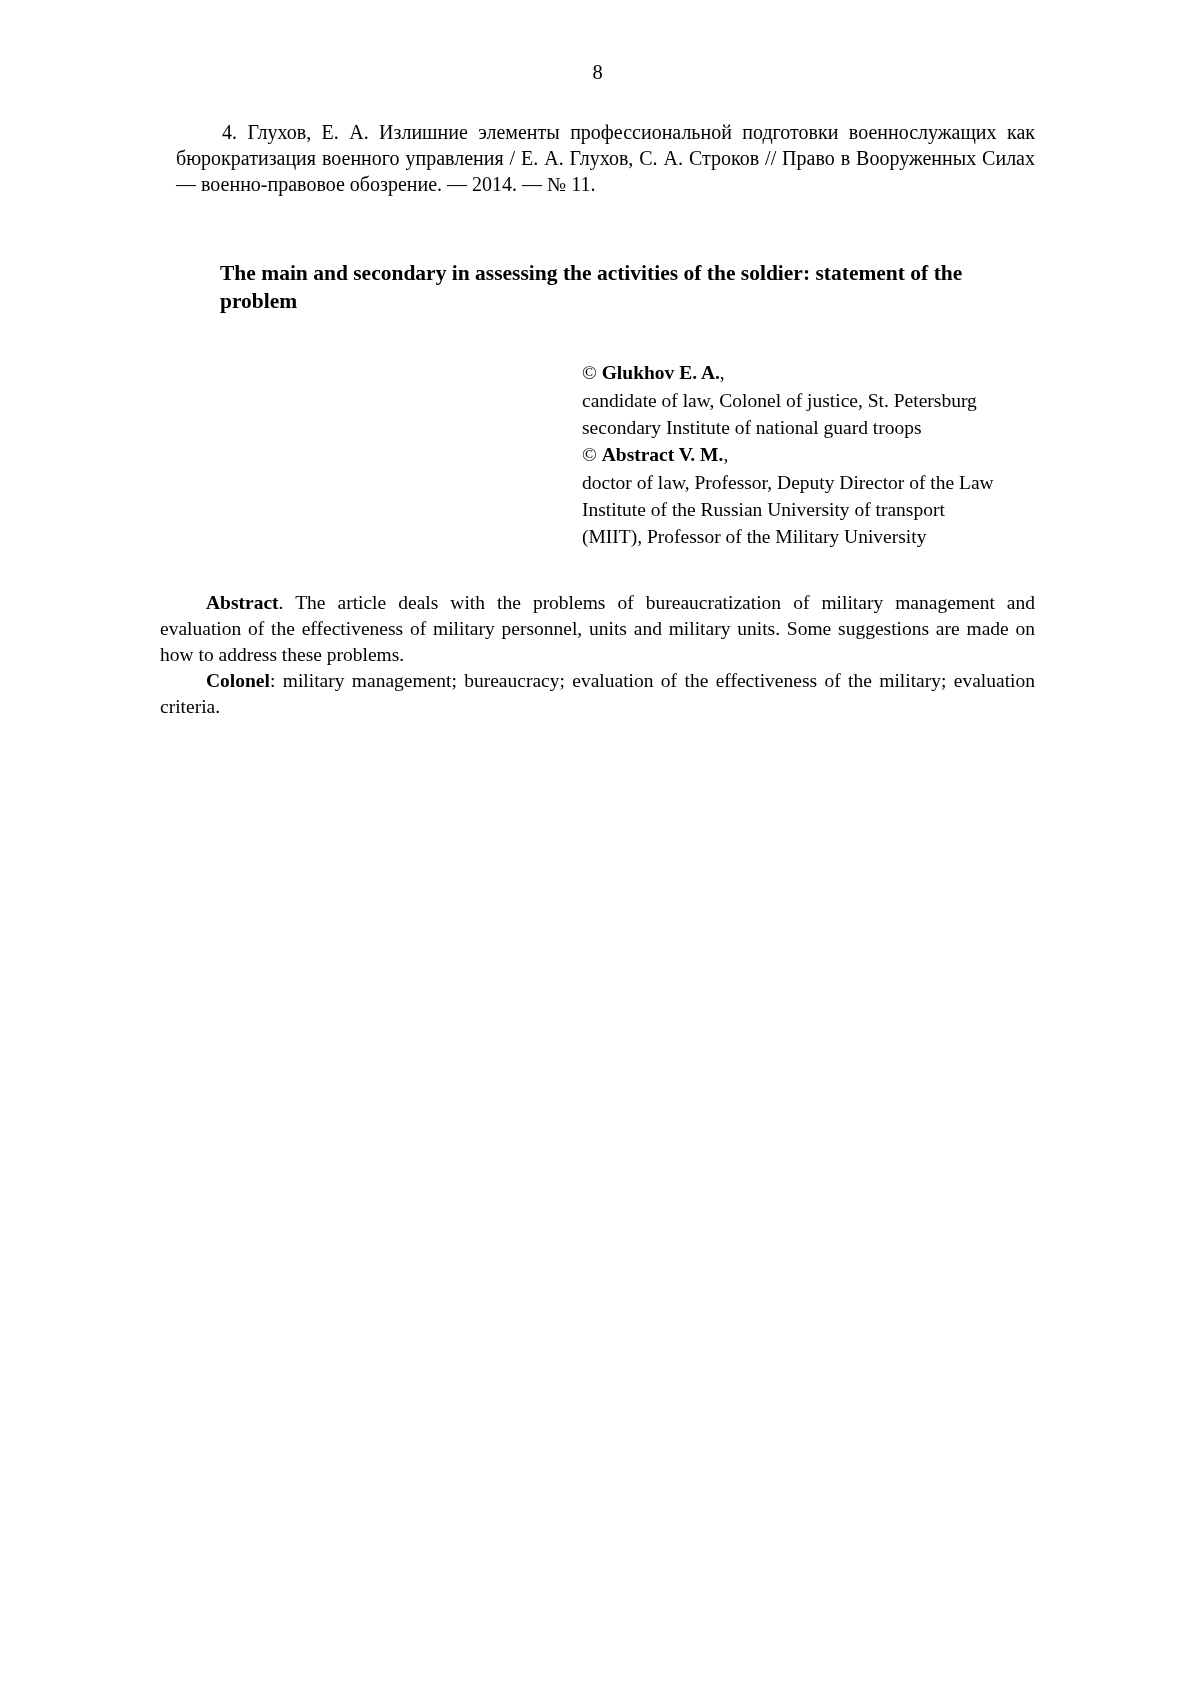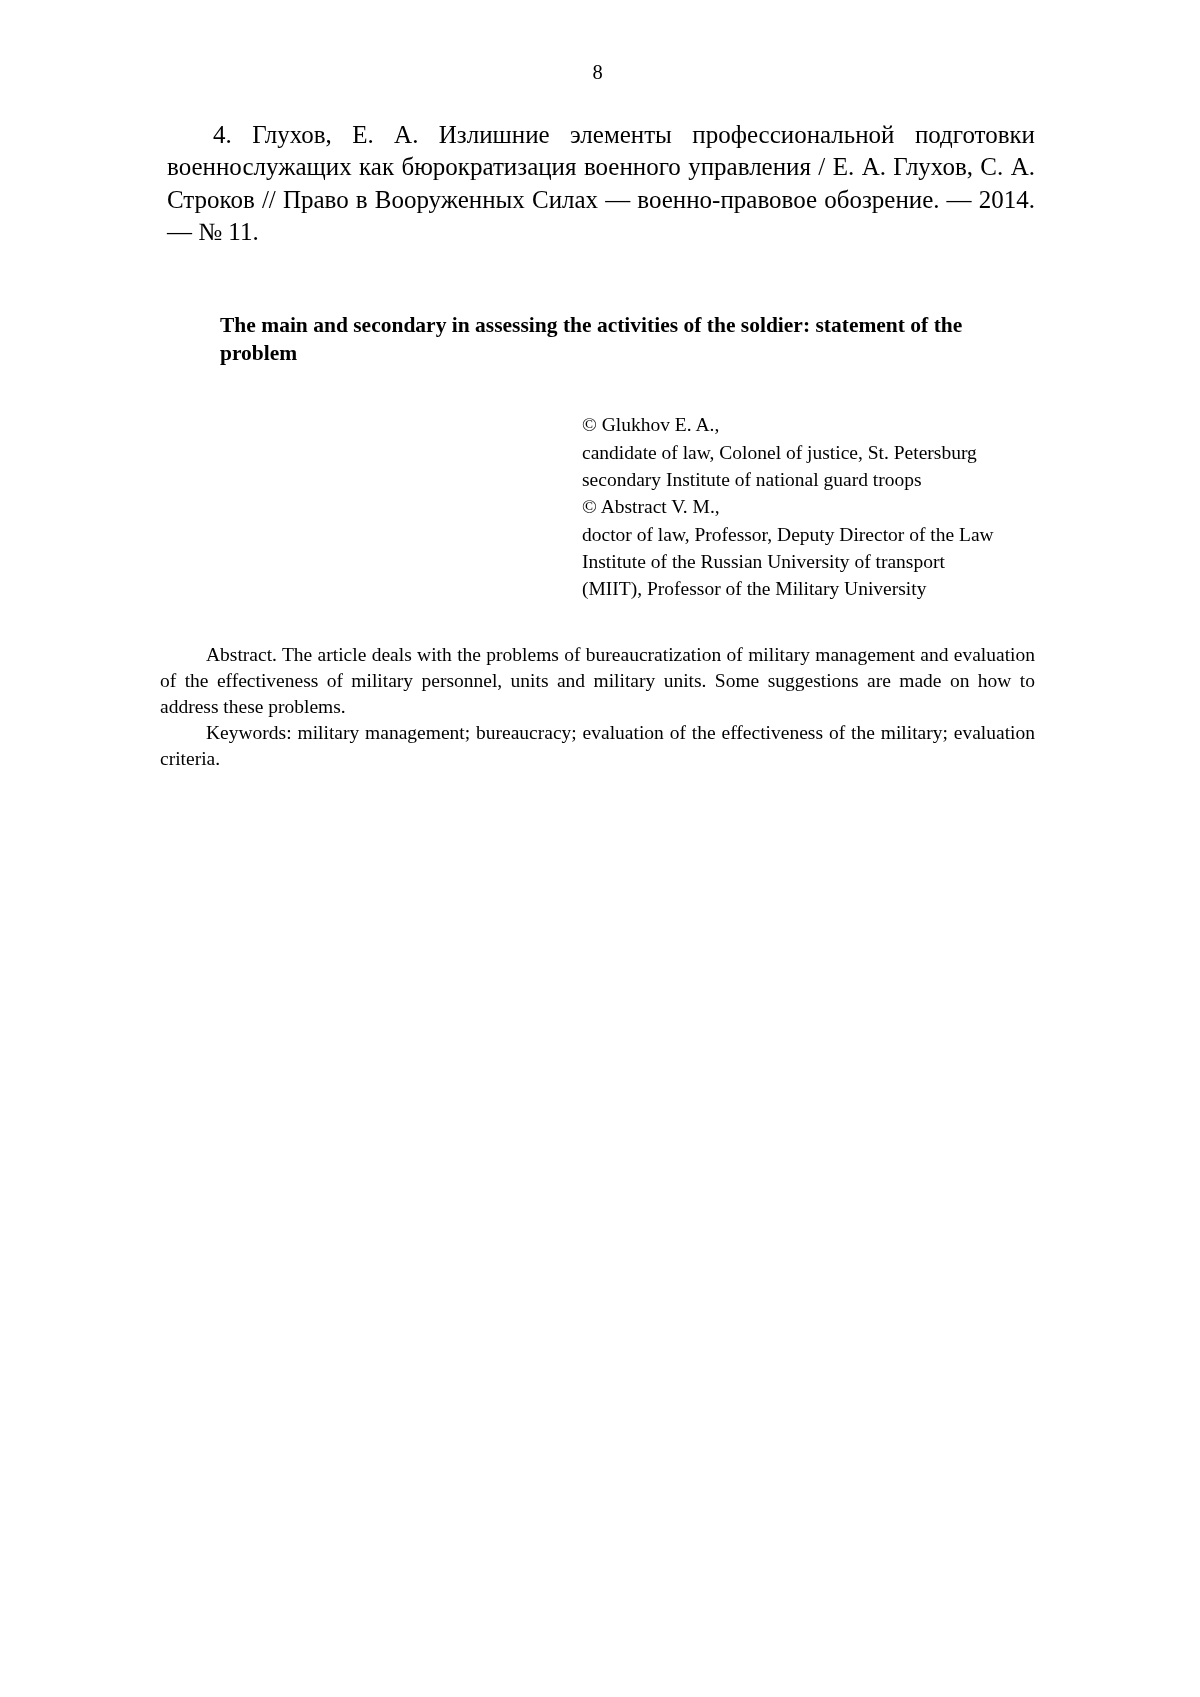--- a/index.html
+++ b/index.html
@@ -22,60 +22,60 @@
     padding: 60px 165px 60px 160px;
     position: relative;
   }
   .page-number {
     text-align: center;
     font-size: 20.5px;
     line-height: 1.2;
     margin: 0 0 34px 0;
   }
   .ref-item {
-    font-size: 25px;
+    font-size: 20px;
     line-height: 1.30;
     text-align: justify;
     text-justify: inter-word;
     text-indent: 46px;
-    margin: 0 0 0 7px;
+    margin: 0 0 0 16px;
   }
   .article-title {
     font-size: 21.5px;
     font-weight: bold;
     line-height: 1.32;
     margin: 62px 60px 0 60px;
   }
   .authors-block {
     margin: 44px 0 0 0;
     padding-left: 422px;
     font-size: 19.5px;
     line-height: 1.40;
   }
   .authors-block .auth-name {
-    font-weight: normal;
+    font-weight: bold;
   }
   .authors-block .line {
     white-space: nowrap;
   }
   .abstract {
     margin: 40px 0 0 0;
     font-size: 19.5px;
     line-height: 1.33;
     text-align: justify;
     text-indent: 46px;
   }
   .keywords {
     margin: 0;
     font-size: 19.5px;
     line-height: 1.33;
     text-align: justify;
     text-indent: 46px;
   }
-  .b { font-weight: normal; }
+  .b { font-weight: bold; }
   .copy { font-family: "Liberation Serif", serif; }
 </style>
 </head>
 <body>
 
 <div class="page">
 
   <div class="page-number">8</div>
 
   <p class="ref-item">4. Глухов, Е. А. Излишние элементы профессиональной подготовки военнослужащих как бюрократизация военного управления / Е. А. Глухов, С. А. Строков // Право в Вооруженных Силах — военно-правовое обозрение. — 2014. — № 11.</p>
@@ -99,16 +99,16 @@
     <div class="line">Institute of the Russian University of transport</div>
     <div class="line">(MIIT), Professor of the Military University</div>
 
   </div>
 
   <p class="abstract">
     <span class="b">Abstract</span><span>. The article deals with the problems of bureaucratization of military management and evaluation of the effectiveness of military personnel, units and military units. Some suggestions are made on how to address these problems.</span>
   </p>
 
   <p class="keywords">
-    <span class="b">Keywords</span><span>: military management; bureaucracy; evaluation of the effectiveness of the military; evaluation criteria.</span>
+    <span class="b">Colonel</span><span>: military management; bureaucracy; evaluation of the effectiveness of the military; evaluation criteria.</span>
   </p>
 
 </div>
 
 </body></html>

